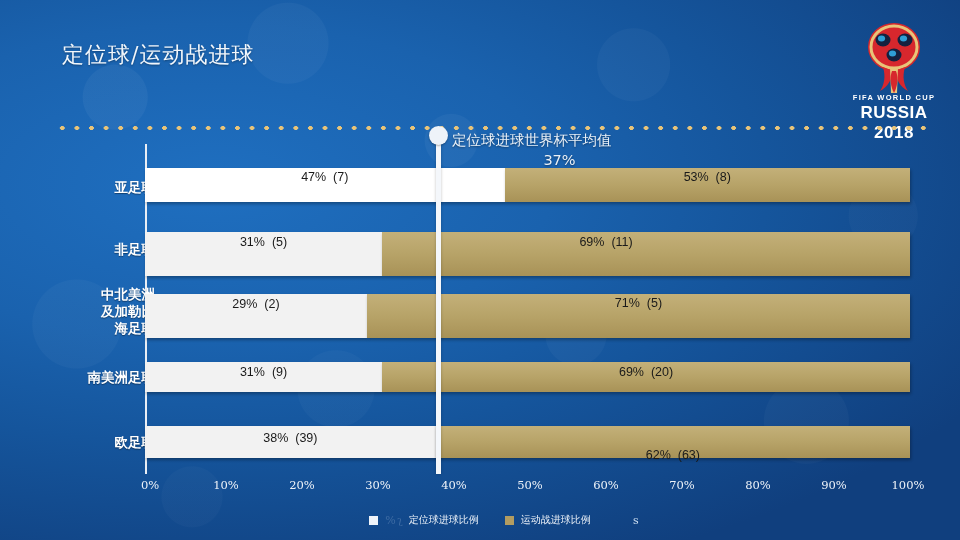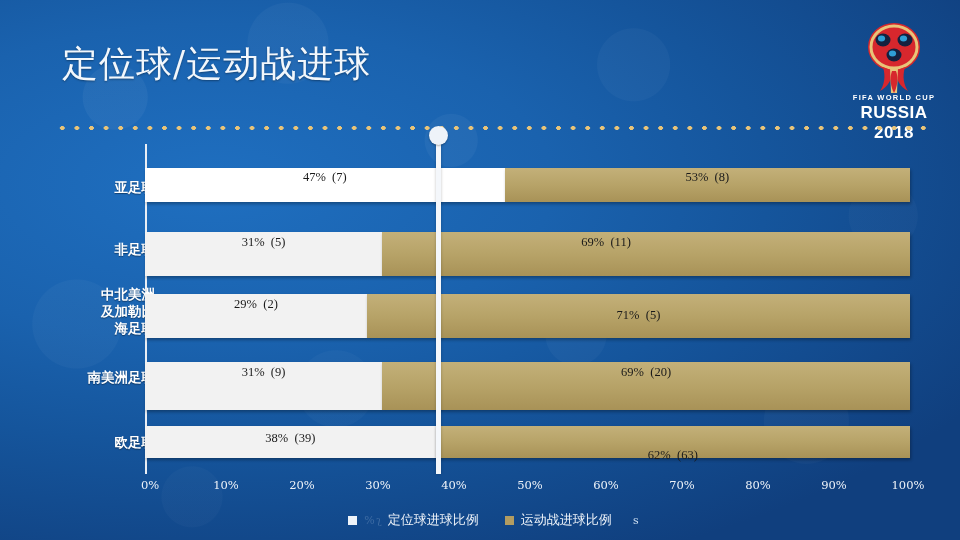--- a/index.html
+++ b/index.html
@@ -28,21 +28,21 @@
       radial-gradient(circle at 60% 62%, rgba(255,255,255,.03) 0 30px, transparent 31px),
       radial-gradient(circle at 84% 78%, rgba(255,255,255,.028) 0 42px, transparent 43px),
       radial-gradient(circle at 92% 40%, rgba(255,255,255,.025) 0 34px, transparent 35px),
       radial-gradient(circle at 20% 92%, rgba(255,255,255,.025) 0 30px, transparent 31px);
     pointer-events:none;
   }
   
   #title{
     position:absolute;left:62px;top:40px;
     font-family:"DejaVu Serif","Liberation Serif",serif;
-    font-size:36px;color:#f2f7fc;letter-spacing:1px;
+    font-size:22px;color:#f2f7fc;letter-spacing:1px;
     text-shadow:0 1px 2px rgba(0,0,0,.35);
     white-space:nowrap;
     text-align:center;
   }
   #logo{position:absolute;right:14px;top:19px;width:104px;height:112px;}
   #logo .cap{position:absolute;left:50%;top:2px;transform:translateX(-50%);}
   #logo .txt1{
     position:absolute;left:0;right:0;top:74px;text-align:center;
     font-size:7.5px;font-weight:bold;color:#fff;letter-spacing:1.3px;
   }
@@ -67,21 +67,21 @@
   .barwrap{position:absolute;left:145px;width:765px;}
   .seg{position:absolute;top:0;height:100%;box-sizing:border-box;}
   .seg.set{background:#ffffff;box-shadow:1px 2px 3px rgba(0,0,0,.30);}
   .seg.set.alt{background:#f2f2f2;}
   .seg.open{
     background:linear-gradient(180deg,#c3b079 0%,#b7a368 50%,#a89257 100%);
     box-shadow:1px 2px 3px rgba(0,0,0,.30);
   }
   .dl{
     position:absolute;top:0;width:170px;text-align:center;
-    font-family:Liberation Serif, serif;
+    font-family:Liberation Sans, sans-serif;
     font-size:12.5px;color:#1a1a1a;line-height:18px;
     word-break:break-all;
   }
   
   #axisline{position:absolute;left:145px;top:4px;width:1.6px;height:330px;background:#e9eef5;}
   #avgline{position:absolute;left:436px;top:-10px;width:5px;height:344px;background:#f4f7fb;box-shadow:0 0 3px rgba(0,0,0,.25);}
   #avgdot{position:absolute;left:429px;top:-14px;width:19px;height:19px;border-radius:50%;background:#eef3f9;box-shadow:0 1px 2px rgba(0,0,0,.3);}
   #avglabel{
     position:absolute;left:452px;top:-10px;width:300px;
     color:#eaf1f8;font-size:14.5px;line-height:20px;
@@ -97,21 +97,21 @@
   }
   
   #legend{
     position:absolute;left:0;top:365px;width:960px;height:30px;
     display:flex;justify-content:center;align-items:center;gap:26px;
   }
   .lg{display:flex;align-items:center;gap:7px;}
   .sw{width:9px;height:9px;display:inline-block;}
   .sw.w{background:#eef3f9;}
   .sw.g{background:#b29c61;}
-  .lgt{color:#eef3f9;font-size:13px;font-family:Liberation Serif, serif;}
+  .lgt{color:#eef3f9;font-size:10px;font-family:Liberation Serif, serif;}
   .ghost{
     color:#3d6ba3;font-size:11px;font-family:"DejaVu Serif","Liberation Serif",serif;
     letter-spacing:-1px;
   }
   .ghost2{
     position:absolute;left:633px;top:9px;
     color:#cfe0f2;font-size:11px;font-family:"DejaVu Serif","Liberation Serif",serif;
   }
 </style>
 </head>
@@ -183,31 +183,31 @@
         <div>中北美洲</div>
         <div>及加勒比</div>
         <div>海足联</div>
       </div>
       <div class="barwrap" style="top:0;height:44px;">
         <div class="seg set alt" style="left:0;width:29%;"></div>
         <div class="seg open" style="left:29%;width:71%;"></div>
         <div class="dl" style="left:calc(14.5% - 85px);top:1px;">
           <span>29%</span>&nbsp;&nbsp;<span>(2)</span>
         </div>
-        <div class="dl" style="left:calc(64.5% - 85px);top:12px;">
+        <div class="dl" style="left:calc(64.5% - 85px);top:0;">
           <span>71%</span>&nbsp;&nbsp;<span>(5)</span>
         </div>
       </div>
     </div>
 
     <div class="row" style="top:222px;height:40px;">
       <div class="cat-label" style="top:7px;">
         <div>南美洲足联</div>
       </div>
-      <div class="barwrap" style="top:0;height:48px;">
+      <div class="barwrap" style="top:0;height:30px;">
         <div class="seg set alt" style="left:0;width:31%;"></div>
         <div class="seg open" style="left:31%;width:69%;"></div>
         <div class="dl" style="left:calc(15.5% - 85px);top:1px;">
           <span>31%</span>&nbsp;&nbsp;<span>(9)</span>
         </div>
         <div class="dl" style="left:calc(65.5% - 85px);top:1px;">
           <span>69%</span>&nbsp;&nbsp;<span>(20)</span>
         </div>
       </div>
     </div>
@@ -223,20 +223,24 @@
           <span>38%</span>&nbsp;&nbsp;<span>(39)</span>
         </div>
         <div class="dl" style="left:calc(69% - 85px);top:20px;">
           <span>62%</span>&nbsp;&nbsp;<span>(63)</span>
         </div>
       </div>
     </div>
 
     <div id="avgline"></div>
     <div id="avgdot"></div>
+    <div id="avglabel">
+      <span>定位球进球世界杯平均值</span>
+      <span class="v">37%</span>
+    </div>
 
     <div id="ticks">
       <div class="tick" style="left:150px;">0%</div>
       <div class="tick" style="left:226px;">10%</div>
       <div class="tick" style="left:302px;">20%</div>
       <div class="tick" style="left:378px;">30%</div>
       <div class="tick" style="left:454px;">40%</div>
       <div class="tick" style="left:530px;">50%</div>
       <div class="tick" style="left:606px;">60%</div>
       <div class="tick" style="left:682px;">70%</div>

